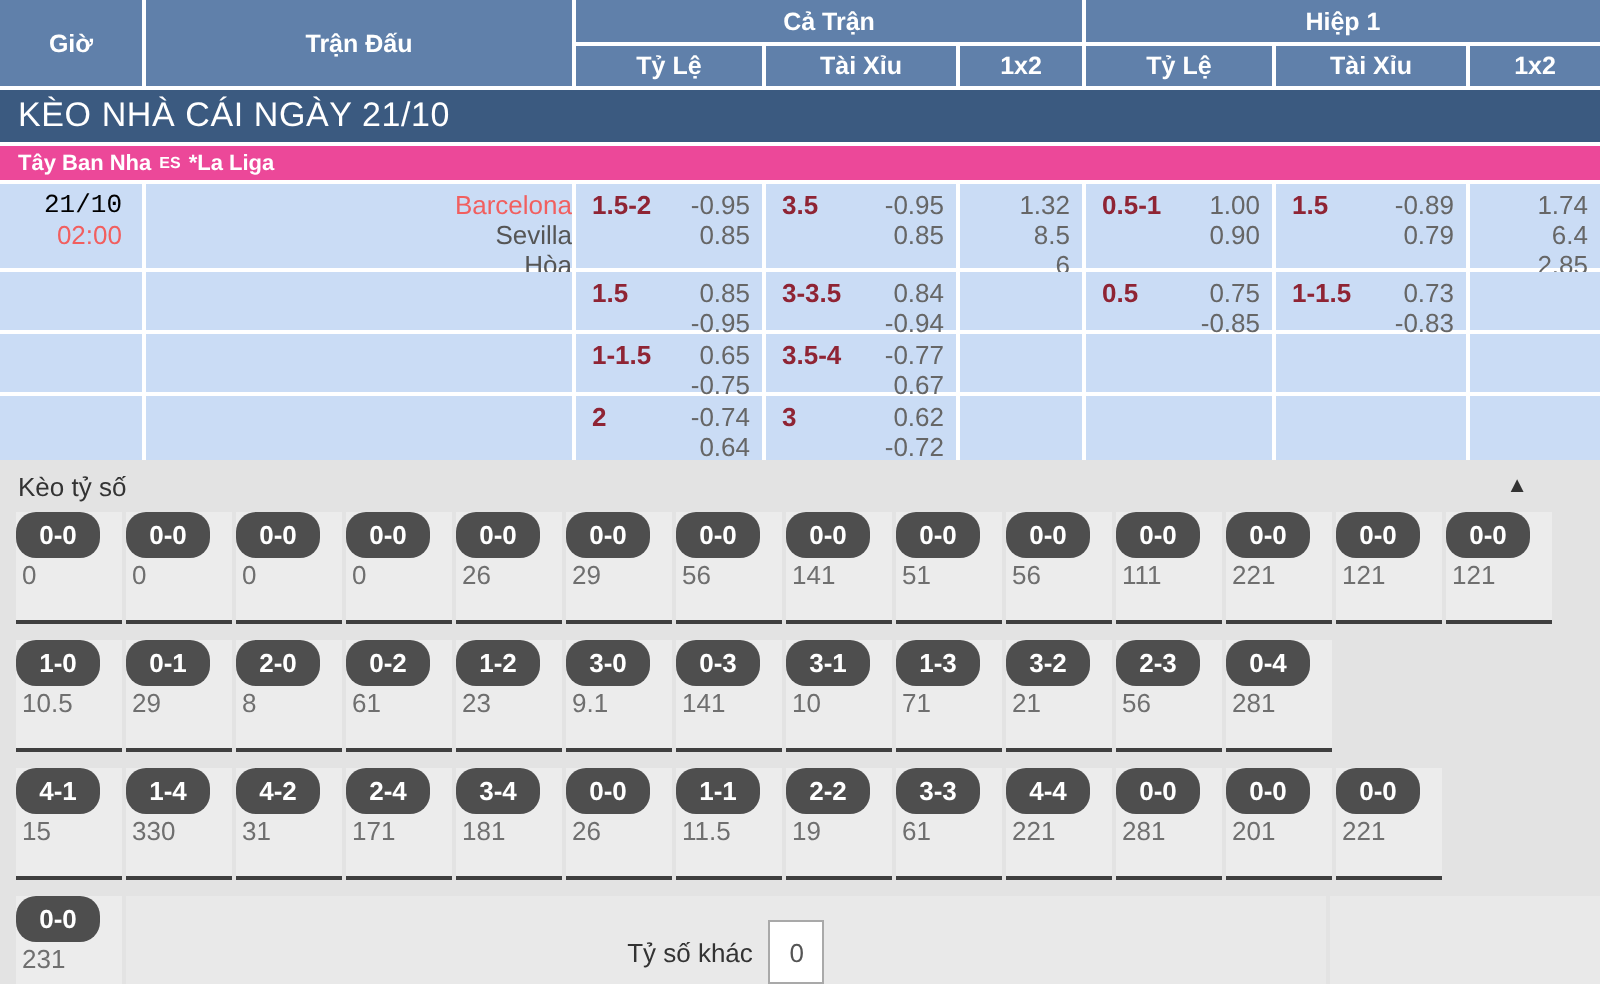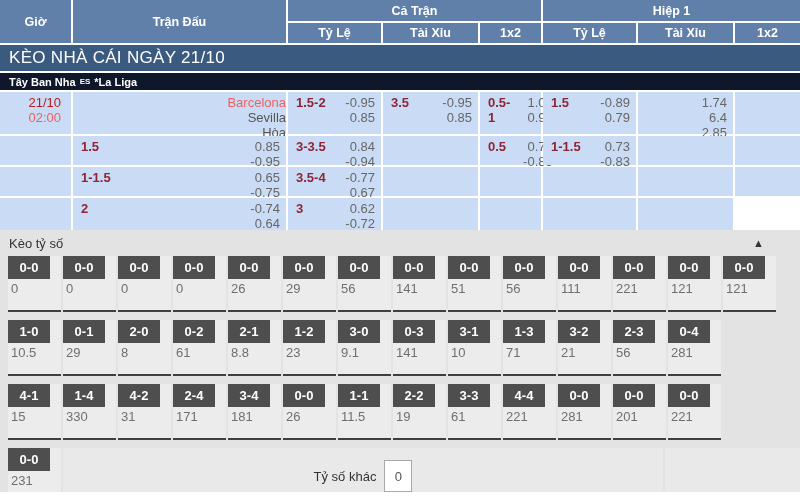--- a/index.html
+++ b/index.html
@@ -24,29 +24,29 @@
   .th-time  { grid-column: 1; grid-row: 1 / 3; }
   .th-match { grid-column: 2; grid-row: 1 / 3; }
   .th-full  { grid-column: 3 / 6; grid-row: 1; }
   .th-half  { grid-column: 6 / 9; grid-row: 1; }
   .band-main {
     height: 26px; margin-top: 2px; background: #3b5a80; color: #fff;
     font-size: 17px; display: flex; align-items: center; padding-left: 9px;
     letter-spacing: .3px;
   }
   .band-league {
-    height: 17px; margin-top: 2px; background: #0f172a; color: #fff;
+    height: 17px; margin-top: 2px; background: #ec4899; color: #fff;
     font-size: 11px; font-weight: bold; display: flex; align-items: center;
     padding-left: 9px; gap: 4px;
   }
   .band-league .code { font-size: 8px; text-transform: uppercase; }
   .tbody { margin-top: 2px; grid-template-rows: 42px 29px 29px 32px; }
   .cell { background: #cadcf5; font-size: 13px; }
   .time-cell { text-align: right; padding: 3px 10px 0 0; line-height: 15px; }
-  .time-date { color: #b91c1c; display: block; }
+  .time-date { color: #000000; display: block; font-family: Liberation Mono, monospace; }
   .time-clock { color: #f15f5f; display: block; }
   .match-cell { padding: 3px 0 0 8px; line-height: 15px; color: #555; text-align: right; }
   .team-home { color: #f15f5f; display: block; }
   .team-away, .team-draw { color: #555; display: block; }
   .hdp-cell { display: flex; justify-content: space-between; padding: 3px 6px 0 8px; gap: 17px; }
   .hdp-line { color: #8f2434; font-weight: bold; }
   .hdp-vals { display: flex; flex-direction: column; align-items: flex-end; color: #666; line-height: 15px; }
   .x12-cell { display: flex; flex-direction: column; align-items: flex-end; padding: 3px 6px 0 0; color: #666; line-height: 15px; }
   
   .score-head {
@@ -56,21 +56,21 @@
   .collapse { font-size: 11px; color: #333; cursor: pointer; }
   .score-rows { padding-left: 8px; }
   .score-row { display: flex; height: 56px; margin-bottom: 8px; }
   .score-cell {
     width: 53px; margin-right: 2px; background: #ececec;
     border-bottom: 2px solid #3f3f3f; cursor: pointer;
   }
   .score-badge {
     width: 42px; height: 23px; background: #4e4e4e; color: #fff;
     font-size: 13px; font-weight: bold;
-    display: flex; align-items: center; justify-content: center;
+    display: flex; align-items: center; justify-content: center; border-radius: 10px;
   }
   .score-val { font-size: 13px; color: #6f6f6f; padding: 4px 0 0 3px; }
   .other-cell {
     width: 600px; margin-right: 2px; background: #e9e9e9;
     display: flex; align-items: center; justify-content: center; gap: 8px;
     font-size: 13px; color: #333;
   }
   .other-input {
     width: 28px; height: 32px; background: #fff; border: 1px solid #a9a9a9;
     text-align: center; font-size: 13px; color: #555;
@@ -118,20 +118,25 @@
             <span>0.85</span>
           </span>
         </div>
         <div class="cell hdp-cell">
           <span class="hdp-line">3.5</span>
           <span class="hdp-vals">
             <span>-0.95</span>
             <span>0.85</span>
           </span>
         </div>
+        <div class="cell x12-cell">
+          <span>1.32</span>
+          <span>8.5</span>
+          <span>6</span>
+        </div>
         <div class="cell hdp-cell">
           <span class="hdp-line">0.5-1</span>
           <span class="hdp-vals">
             <span>1.00</span>
             <span>0.90</span>
           </span>
         </div>
         <div class="cell hdp-cell">
           <span class="hdp-line">1.5</span>
           <span class="hdp-vals">
@@ -239,21 +244,20 @@
           <div class="score-cell"><span class="score-badge">0-0</span><span class="score-val">111</span></div>
           <div class="score-cell"><span class="score-badge">0-0</span><span class="score-val">221</span></div>
           <div class="score-cell"><span class="score-badge">0-0</span><span class="score-val">121</span></div>
           <div class="score-cell"><span class="score-badge">0-0</span><span class="score-val">121</span></div>
         </div>
         <div class="score-row">
           <div class="score-cell"><span class="score-badge">1-0</span><span class="score-val">10.5</span></div>
           <div class="score-cell"><span class="score-badge">0-1</span><span class="score-val">29</span></div>
           <div class="score-cell"><span class="score-badge">2-0</span><span class="score-val">8</span></div>
           <div class="score-cell"><span class="score-badge">0-2</span><span class="score-val">61</span></div>
-          <div class="score-cell"><span class="score-badge">2-1</span><span class="score-val">8.8</span></div>
           <div class="score-cell"><span class="score-badge">1-2</span><span class="score-val">23</span></div>
           <div class="score-cell"><span class="score-badge">3-0</span><span class="score-val">9.1</span></div>
           <div class="score-cell"><span class="score-badge">0-3</span><span class="score-val">141</span></div>
           <div class="score-cell"><span class="score-badge">3-1</span><span class="score-val">10</span></div>
           <div class="score-cell"><span class="score-badge">1-3</span><span class="score-val">71</span></div>
           <div class="score-cell"><span class="score-badge">3-2</span><span class="score-val">21</span></div>
           <div class="score-cell"><span class="score-badge">2-3</span><span class="score-val">56</span></div>
           <div class="score-cell"><span class="score-badge">0-4</span><span class="score-val">281</span></div>
         </div>
         <div class="score-row">

